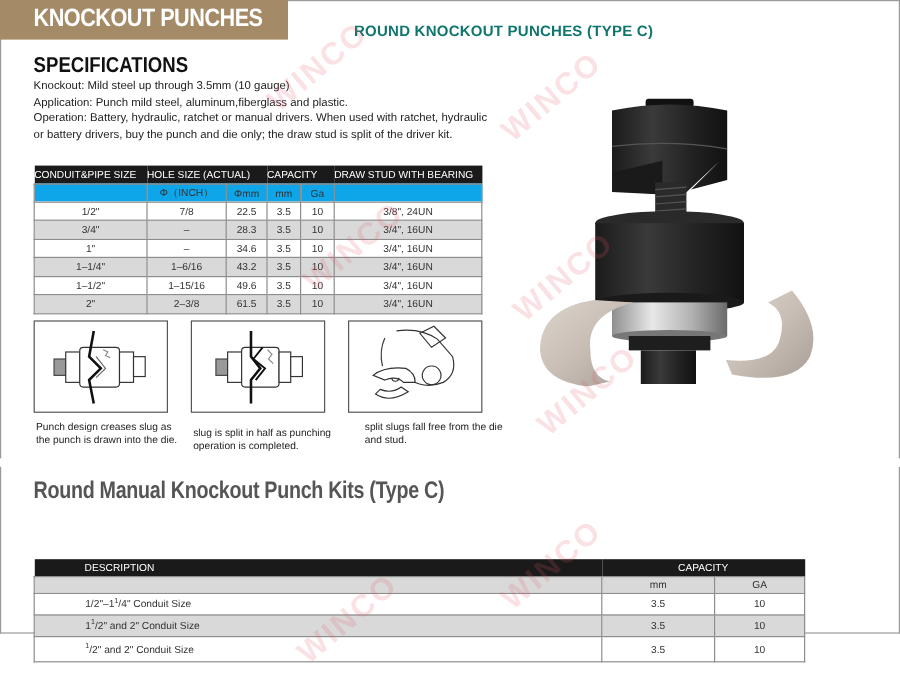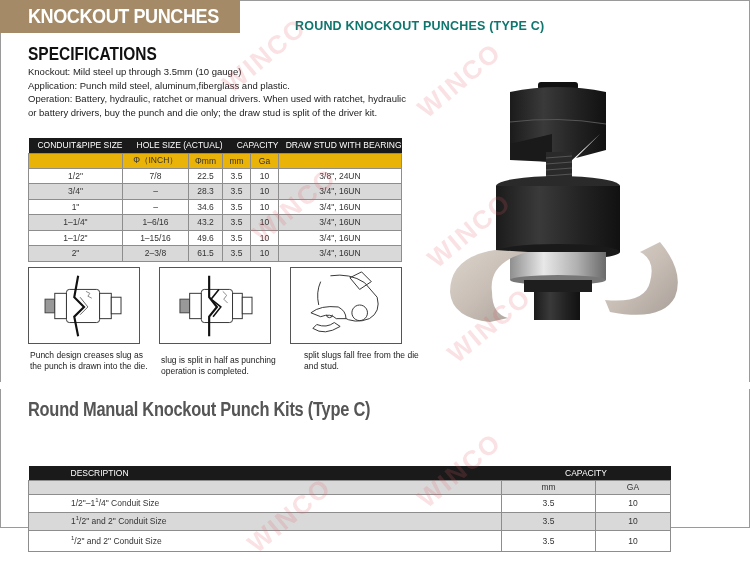--- a/index.html
+++ b/index.html
@@ -13,23 +13,23 @@
   .brand-title { position: absolute; left: 28px; top: 4px; font-family: "Liberation Sans", sans-serif; font-weight: bold; font-size: 21px; color: #ffffff; letter-spacing: -0.5px; transform: scaleX(0.86); transform-origin: left; white-space: nowrap; }
 
   .product-title { position: absolute; left: 295px; top: 19px; font-weight: bold; font-size: 12.5px; color: #0f766e; white-space: nowrap; letter-spacing: 0.2px; }
 
   .spec-heading { position: absolute; left: 28px; top: 44px; font-weight: bold; font-size: 18px; color: #111; transform: scaleX(0.86); transform-origin: left; white-space: nowrap; }
   .spec-lines { position: absolute; left: 28px; top: 65px; width: 380px; font-size: 9.5px; line-height: 13.6px; color: #222; }
   .spec-lines .lbl { font-weight: normal; }
 
   table { border-collapse: collapse; position: absolute; table-layout: fixed; }
   .spec-table { left: 28px; top: 138px; width: 373px; font-size: 8.5px; }
-  .spec-table th { background: #1a1a1a; color: #fff; font-weight: normal; height: 15px; text-align: right; white-space: nowrap; }
+  .spec-table th { background: #1a1a1a; color: #fff; font-weight: normal; height: 15px; text-align: left; white-space: nowrap; }
   .spec-table td { height: 15.5px; text-align: center; border: 1px solid #8d8d8d; color: #333; }
-  .spec-table tr.sub td { background: #eab308; height: 15px; margin-left: 20px; }
+  .spec-table tr.sub td { background: #0ea5e9; height: 15px; margin-left: 20px; }
   .spec-table tr.alt td { background: #d9d9d9; }
   .spec-table tr.row td { background: #ffffff; }
 
   .diagram { position: absolute; top: 267px; width: 112px; height: 77px; border: 1px solid #555; background: #fff; }
   .diagram svg { width: 100%; height: 100%; }
   .caption { position: absolute; font-size: 8.5px; line-height: 10.5px; color: #222; width: 120px; }
 
   .product-image { position: absolute; left: 450px; top: 82px; width: 235px; height: 240px; }
 
   .kits-title { position: absolute; left: 28px; top: 398px; font-weight: bold; font-size: 20px; color: #555; transform: scaleX(0.82); transform-origin: left; white-space: nowrap; letter-spacing: -0.3px; }

